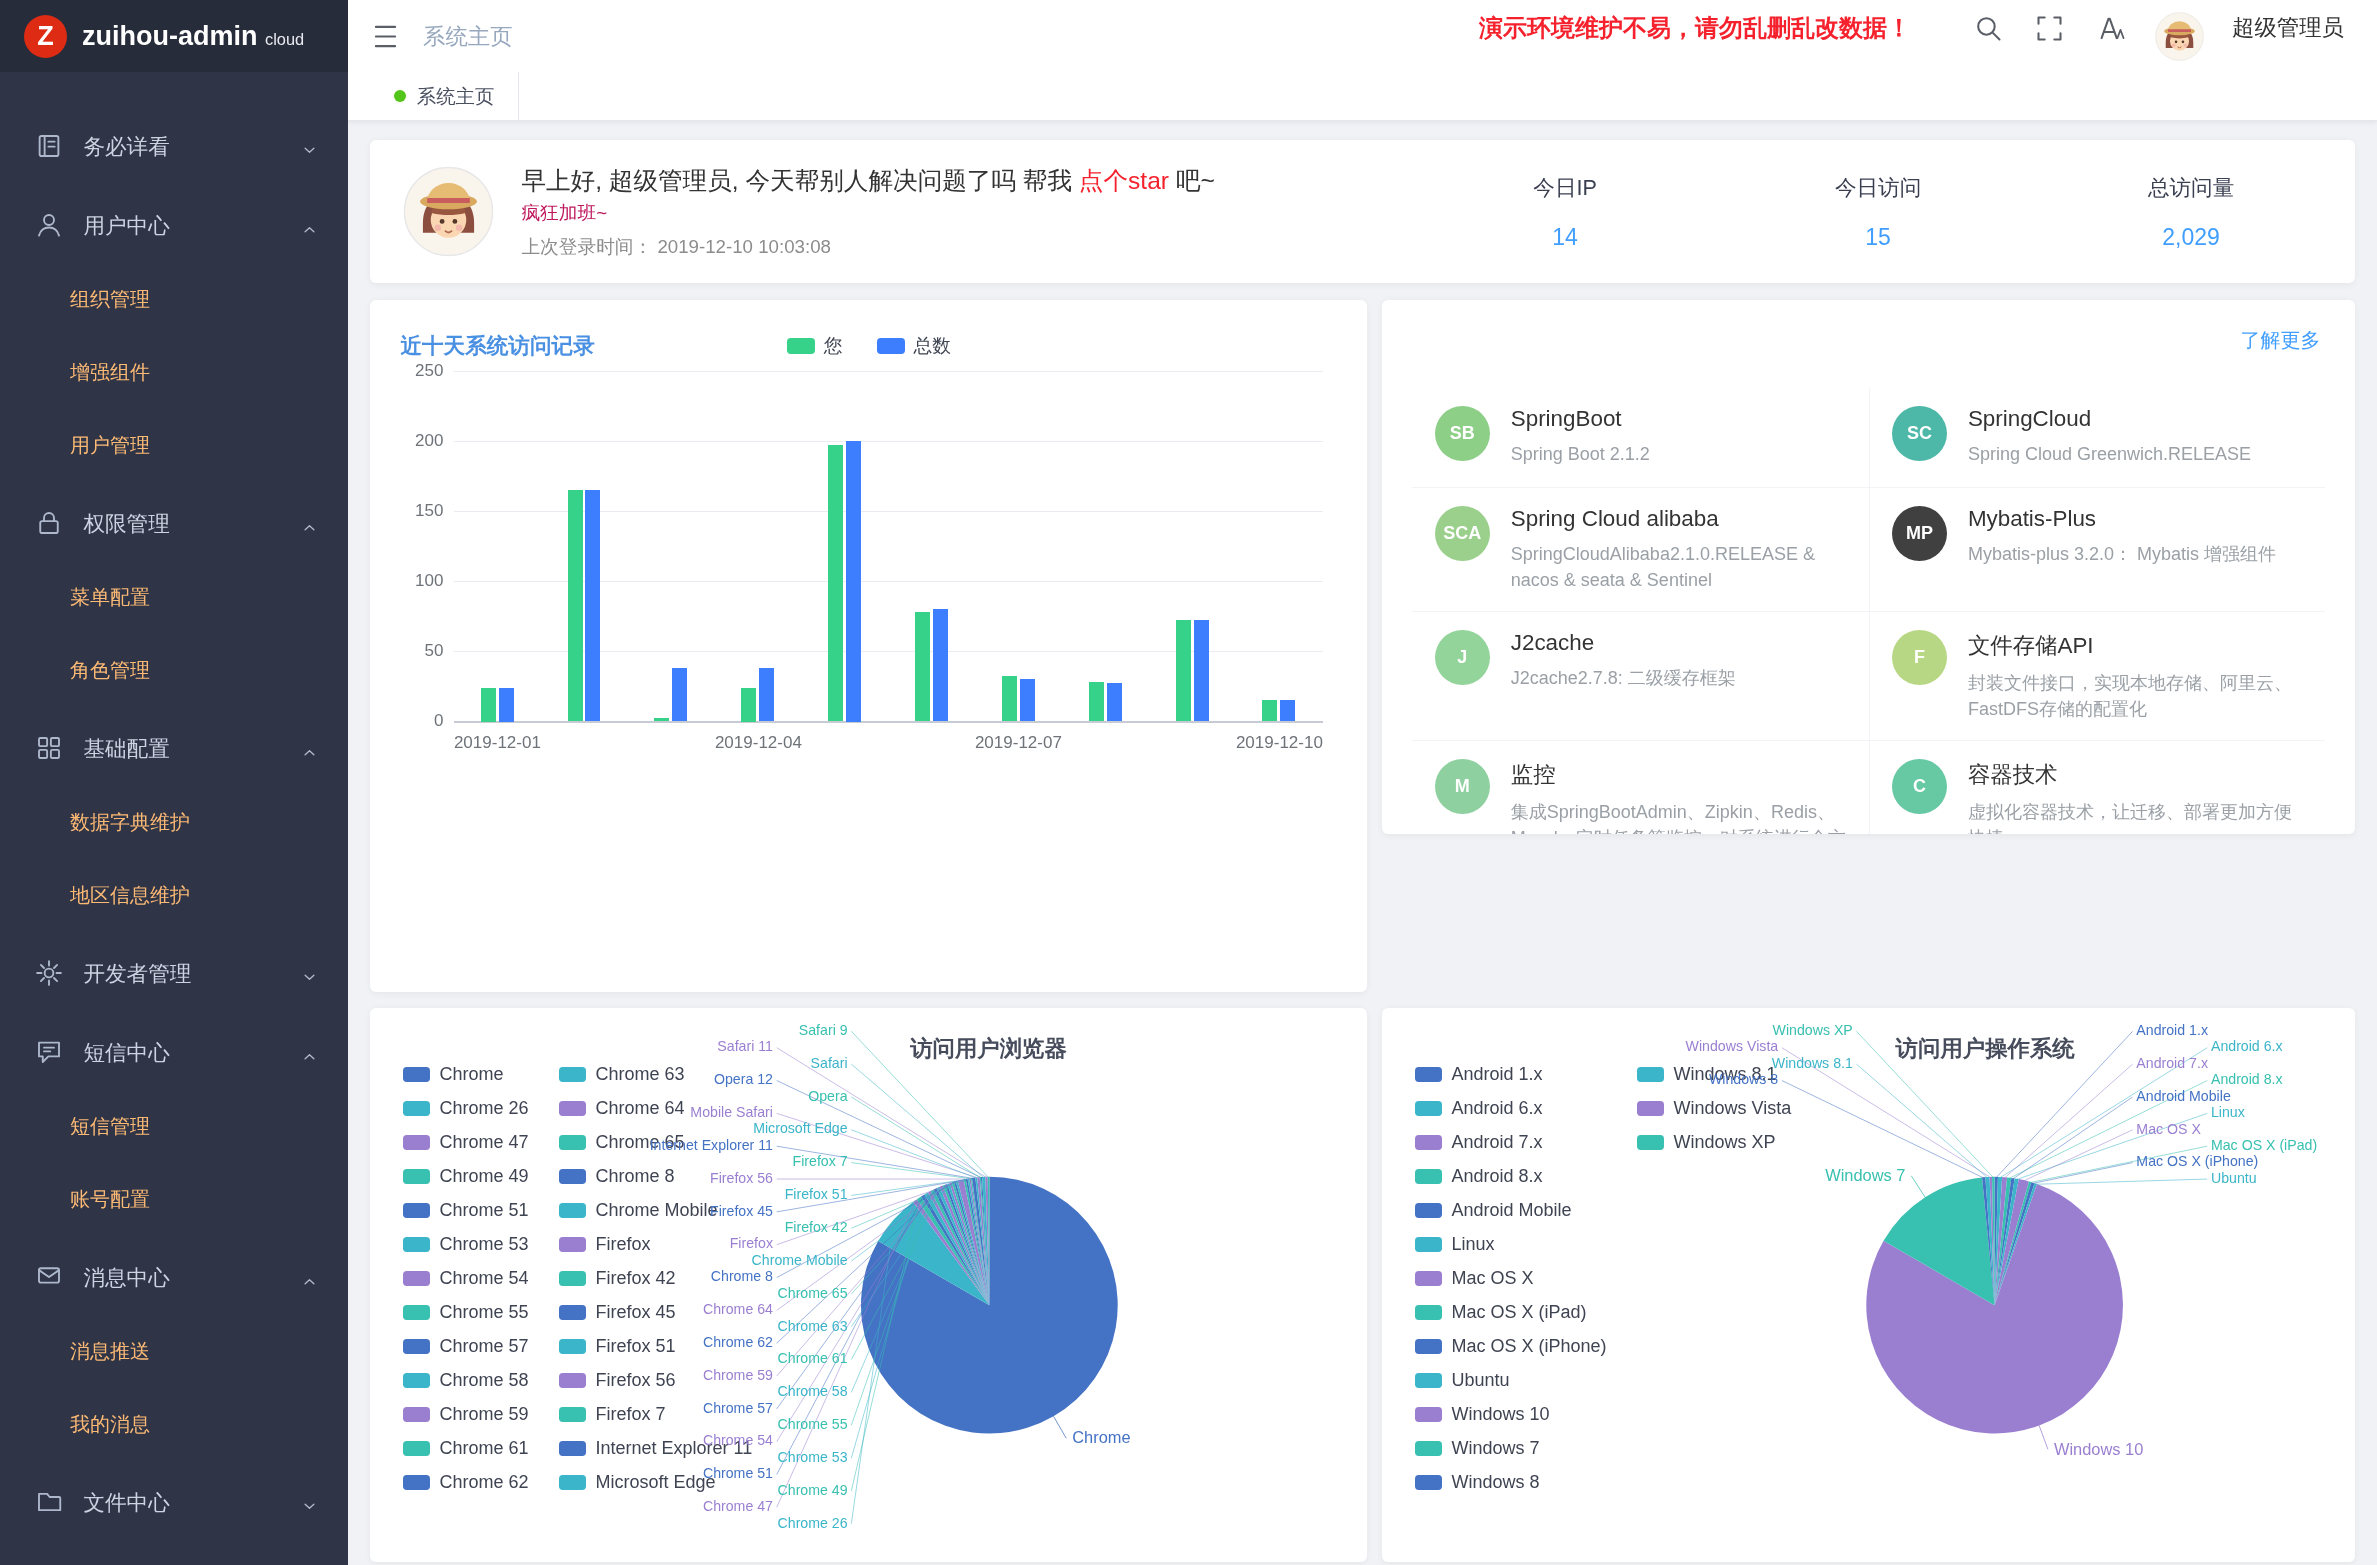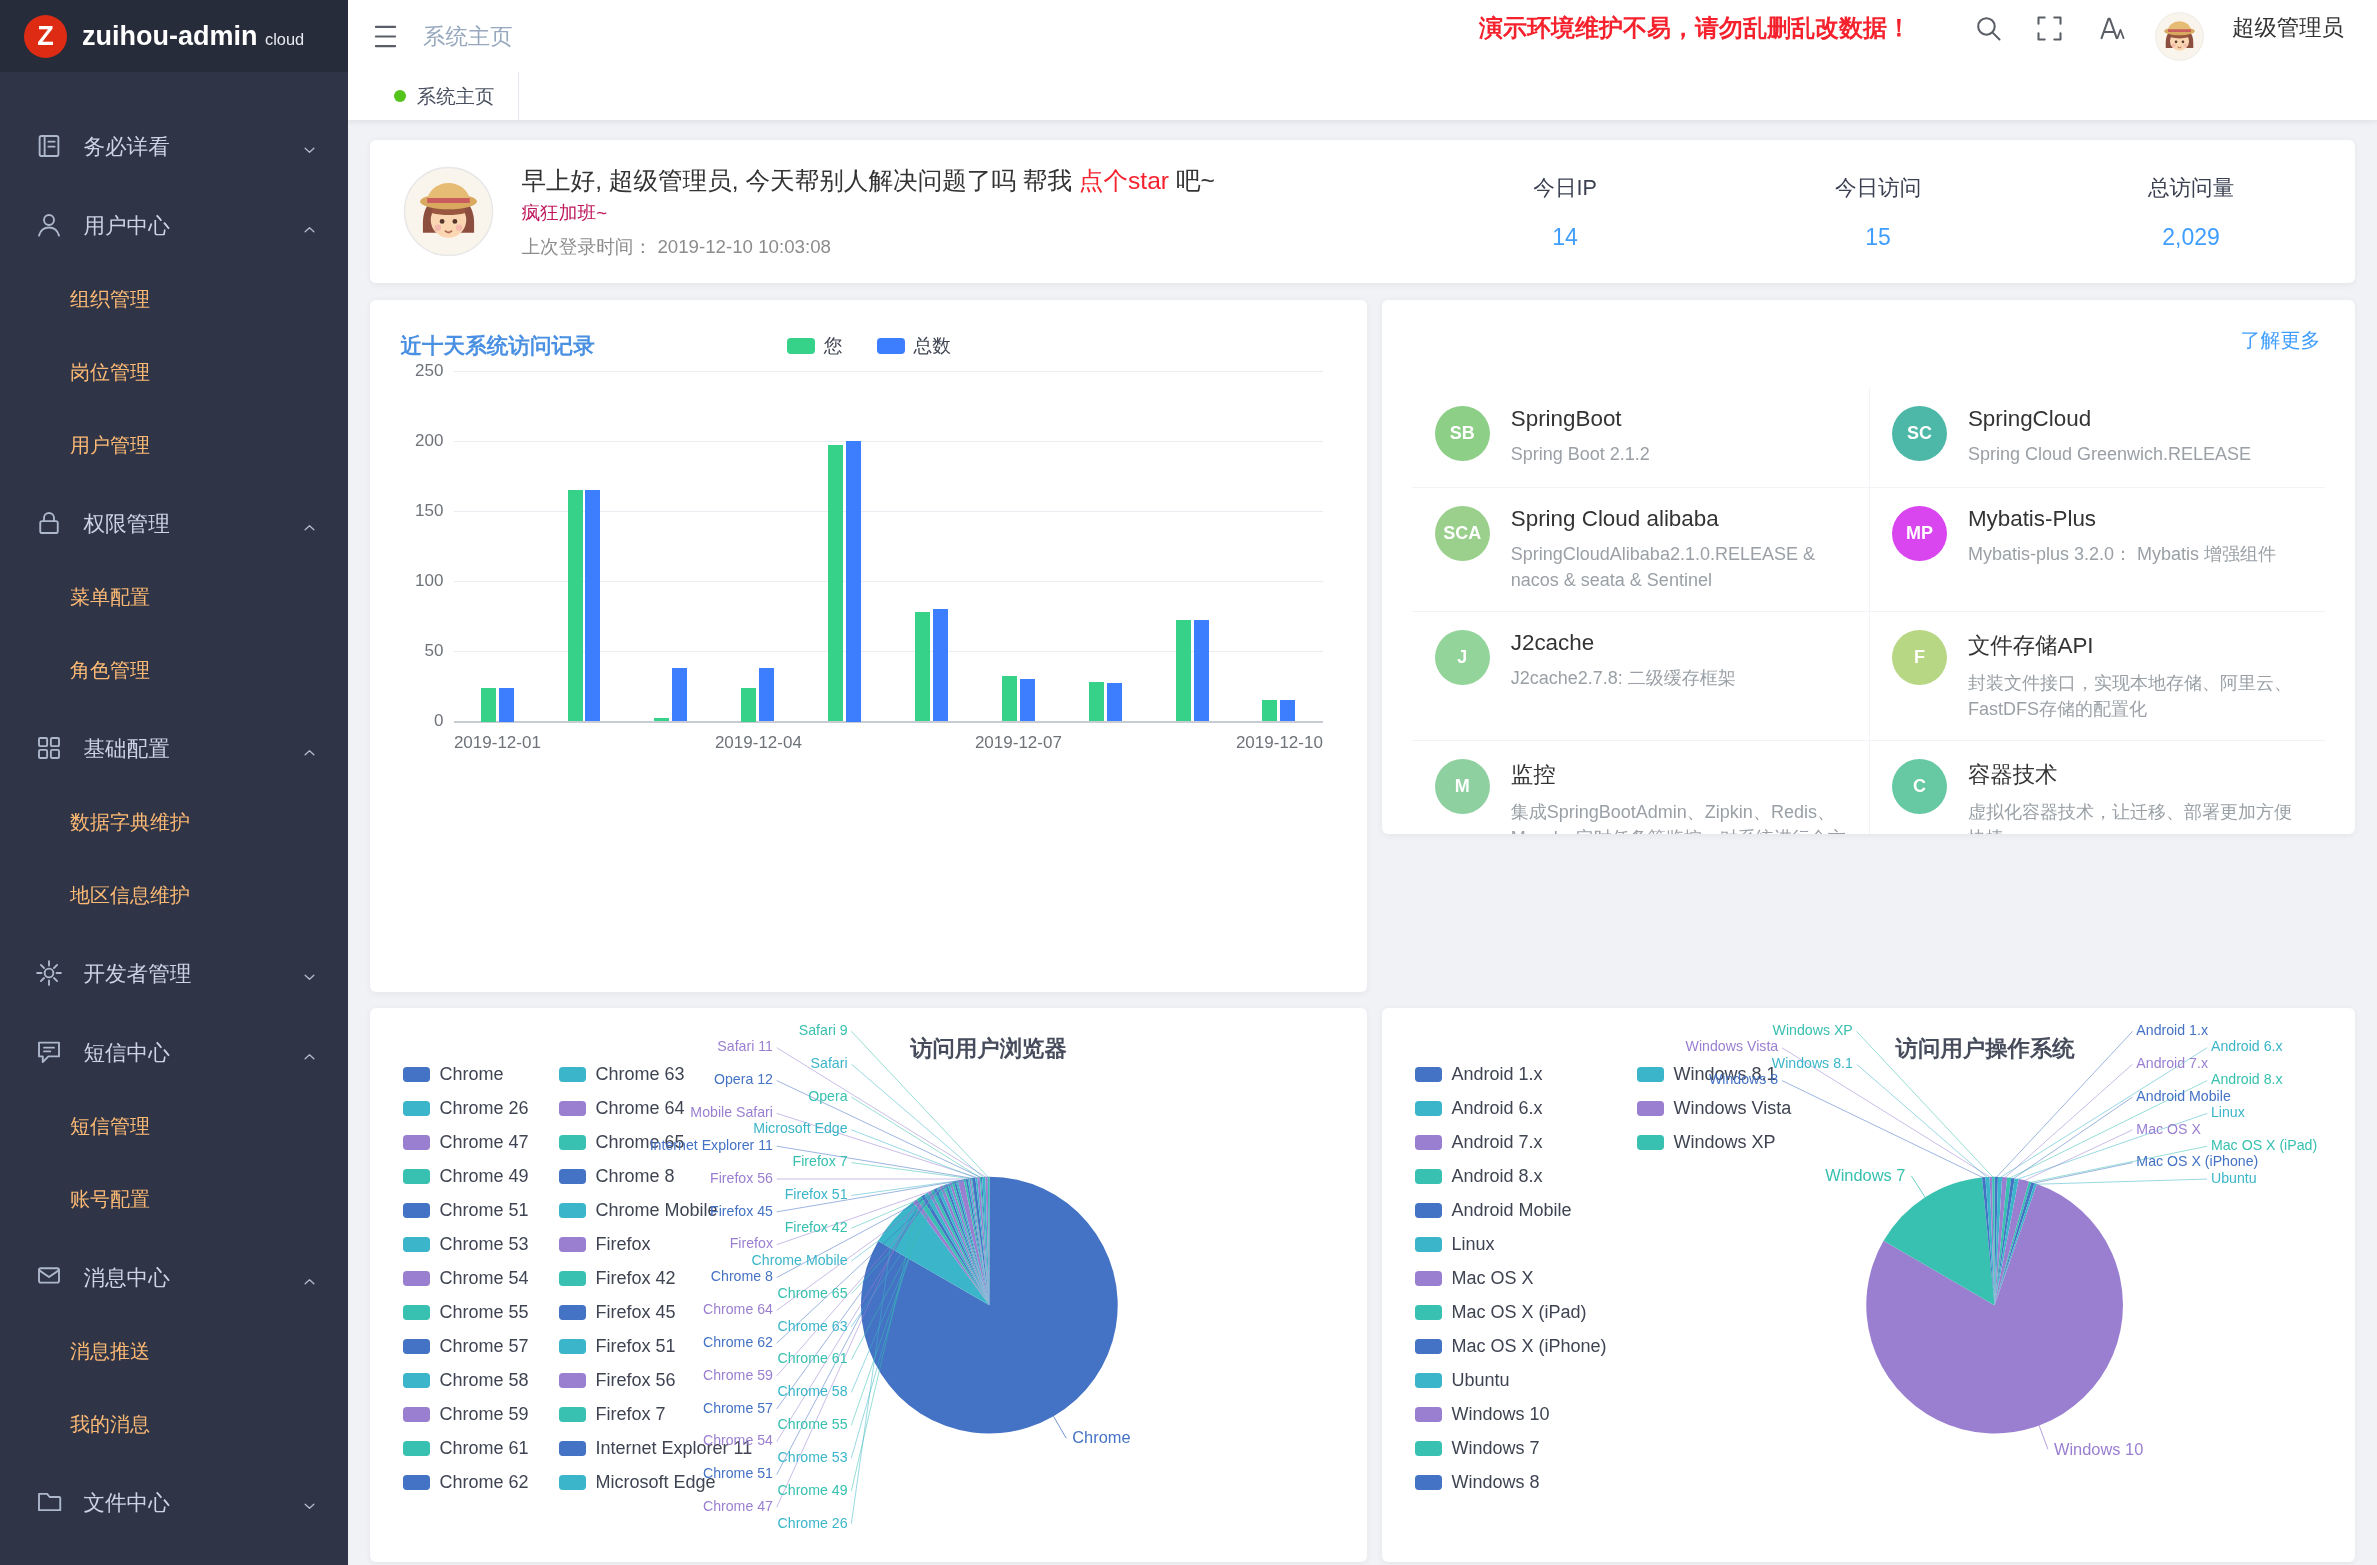--- a/index.html
+++ b/index.html
@@ -124,21 +124,21 @@
           </svg>
         </span>
     </div>
       <div class="menu-item sub">
 
       <span class="mi-label">组织管理</span>
 
     </div>
       <div class="menu-item sub">
 
-      <span class="mi-label">岗位管理</span>
+      <span class="mi-label">增强组件</span>
 
     </div>
       <div class="menu-item sub">
 
       <span class="mi-label">用户管理</span>
 
     </div>
       <div class="menu-item top">
       <span class="mi-icon">
           <svg viewBox="0 0 48 48" fill="none" stroke="currentColor" stroke-width="3" stroke-linecap="round" stroke-linejoin="round">
@@ -429,21 +429,21 @@
             </div>
           </div>
             <div class="feature-cell">
             <div class="feature-badge" style="background: rgb(154, 208, 140);">SCA</div>
             <div class="feature-texts">
               <div class="feature-title">Spring Cloud alibaba</div>
               <div class="feature-desc">SpringCloudAlibaba2.1.0.RELEASE &amp; nacos &amp; seata &amp; Sentinel</div>
             </div>
           </div>
             <div class="feature-cell">
-            <div class="feature-badge" style="background: #d946ef;">MP</div>
+            <div class="feature-badge" style="background: #404040;">MP</div>
             <div class="feature-texts">
               <div class="feature-title">Mybatis-Plus</div>
               <div class="feature-desc">Mybatis-plus 3.2.0： Mybatis 增强组件</div>
             </div>
           </div>
             <div class="feature-cell">
             <div class="feature-badge" style="background: rgb(147, 212, 154);">J</div>
             <div class="feature-texts">
               <div class="feature-title">J2cache</div>
               <div class="feature-desc">J2cache2.7.8: 二级缓存框架</div>

